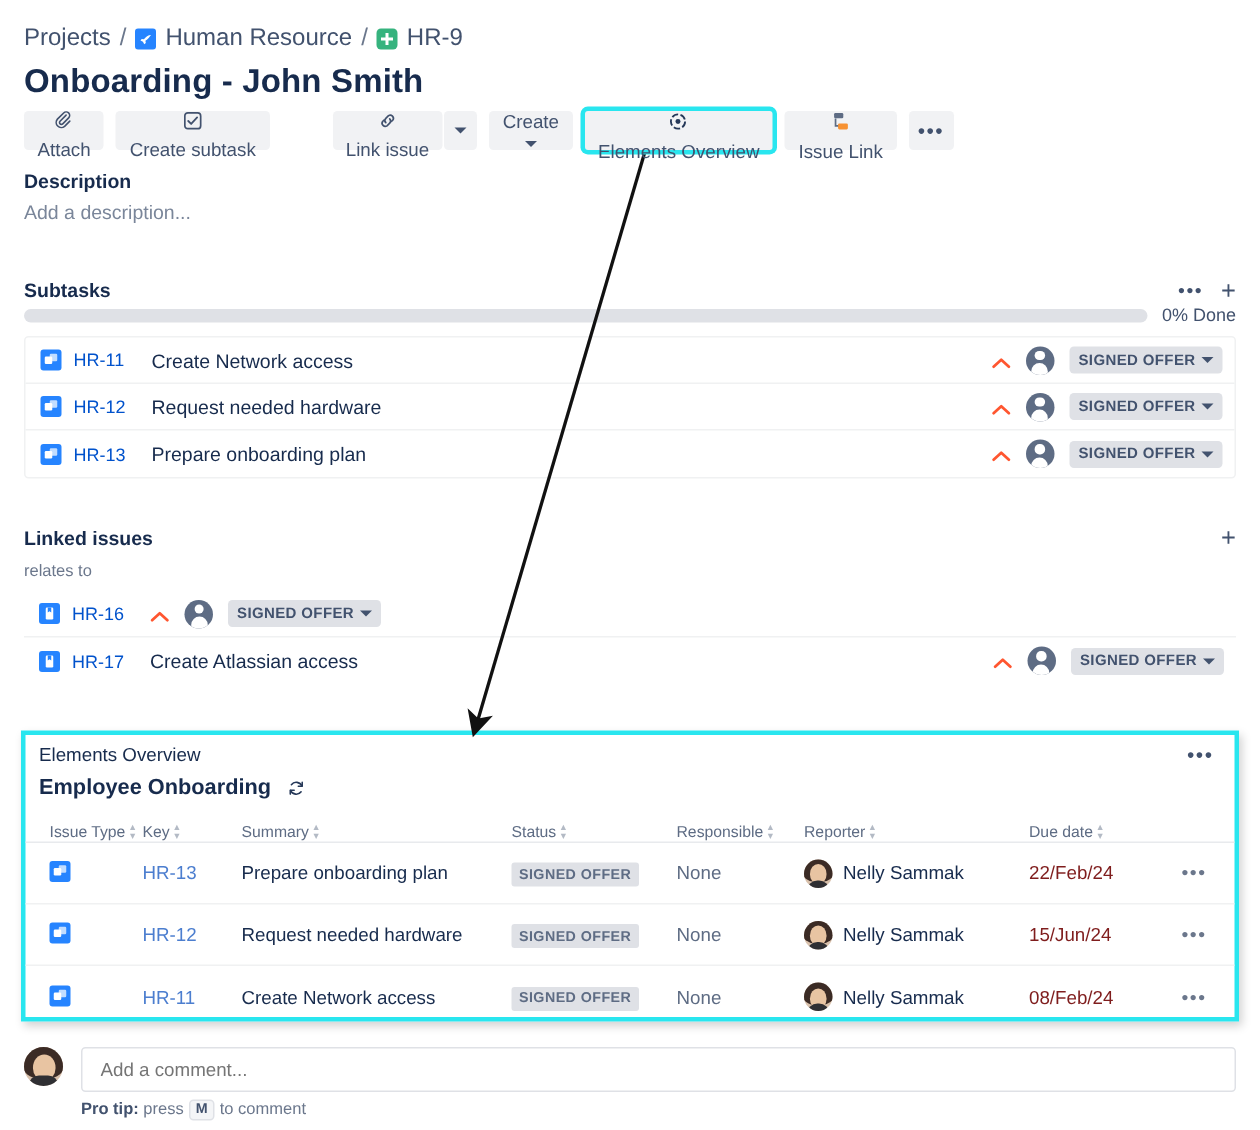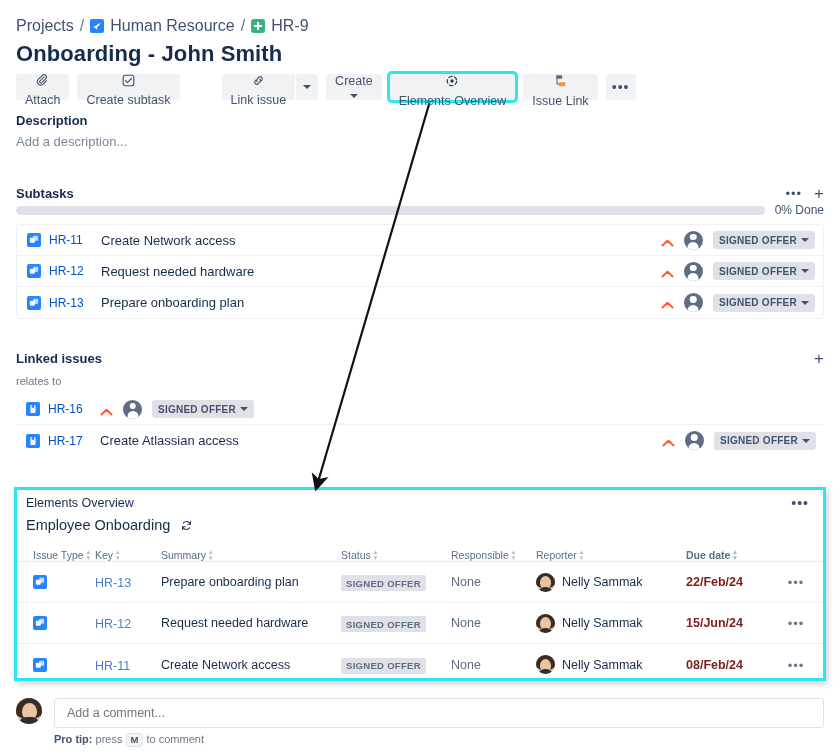--- a/index.html
+++ b/index.html
@@ -226,21 +226,21 @@
   .eo-more {
     position: absolute; right: 8px; top: 4px;
     color: #42526e; font-size: 14px; letter-spacing: 1px;
     background: none; border: none; cursor: pointer;
     font-family: "Liberation Sans", sans-serif;
   }
   .eo-sub {
     position: absolute; left: 9px; top: 27px;
     display: flex; align-items: center; gap: 10px;
   }
-  .eo-sub-text { font-size: 14.5px; font-weight: 400; color: #172b4d; }
+  .eo-sub-text { font-size: 14.5px; font-weight: 700; color: #172b4d; }
   .eo-refresh { background: none; border: none; padding: 0; cursor: pointer;
                 display: inline-flex; align-items: center; }
 
   .eo-table { position: absolute; left: 0; top: 52px; width: 100%; }
   .eo-head {
     display: flex; align-items: flex-end;
     height: 20px;
     border-bottom: 1px solid #e8eaed;
     padding: 0 4px;
   }
@@ -259,21 +259,21 @@
     padding: 0 4px;
   }
   .eo-row:last-child { border-bottom: none; }
 
   .c-type   { width: 74px; padding-left: 12px; flex: 0 0 auto; }
   .c-key    { width: 66px; flex: 0 0 auto; }
   .c-sum    { width: 180px; flex: 0 0 auto; }
   .c-status { width: 110px; flex: 0 0 auto; }
   .c-resp   { width: 85px; flex: 0 0 auto; }
   .c-rep    { width: 150px; flex: 0 0 auto; }
-  .c-due    { width: 90px; flex: 0 0 auto; font-weight: bold; }
+  .c-due    { width: 90px; flex: 0 0 auto; }
   .c-act    { width: 40px; flex: 0 0 auto; text-align: center; }
 
   .eo-key { font-size: 12.5px; color: #4c7ecf; text-decoration: none; }
   .eo-sum { font-size: 12.5px; color: #172b4d; }
   .eo-resp { font-size: 12.5px; color: #5e6c84; }
   .eo-due { font-size: 12.5px; color: #7f1d1d; }
   .eo-status-pill {
     background: #dfe1e6; color: #5e6c84;
     border-radius: 2px; height: 16px;
     display: inline-flex; align-items: center; padding: 0 5px;

